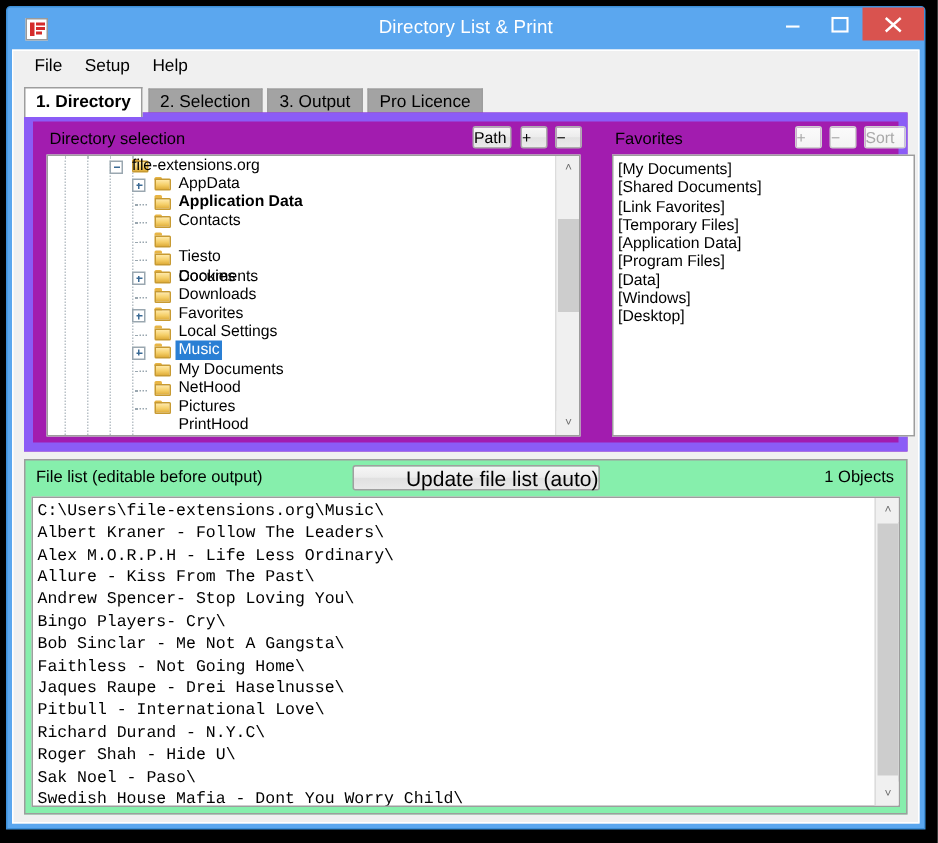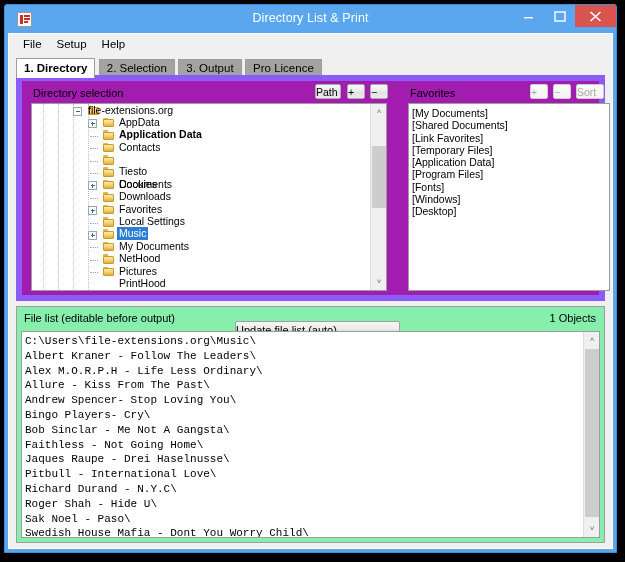--- a/index.html
+++ b/index.html
@@ -333,27 +333,26 @@
   }
   #update-btn {
     position: absolute;
     left: 218px;
     top: 3px;
     width: 165px;
     height: 17px;
     background: linear-gradient(to bottom,#f6f6f6 0%,#ececec 48%,#e0e0e0 52%,#e9e9e9 100%);
     border: 1px solid #a0a0a0;
     border-radius: 2px;
-    font-size: 11px;
+    font-size: 14px;
     line-height: 16px;
-    text-align: left;
-    color: #000;
-    box-sizing: border-box;
-    cursor: default;
-    margin-top: 11px;
+    text-align: right;
+    color: #000;
+    box-sizing: border-box;
+    cursor: default;
   }
   #objcount {
     position: absolute;
     right: 8px;
     top: 5px;
     font-size: 11px;
     color: #000;
   }
   #filelist-box {
     position: absolute;
@@ -570,21 +569,21 @@
       </div>
 
       <div id="favbox">
         <div id="fav-rows">
             <div class="favrow">[My Documents]</div>
             <div class="favrow">[Shared Documents]</div>
             <div class="favrow">[Link Favorites]</div>
             <div class="favrow">[Temporary Files]</div>
             <div class="favrow">[Application Data]</div>
             <div class="favrow">[Program Files]</div>
-            <div class="favrow">[Fonts]</div>
+            <div class="favrow">[Data]</div>
             <div class="favrow">[Windows]</div>
             <div class="favrow">[Desktop]</div>
           </div>
       </div>
 
     </div>
 
     <div id="lowerpanel">
       <div id="filelist-label">File list (editable before output)</div>
       <div id="update-btn">Update file list (auto)</div>

